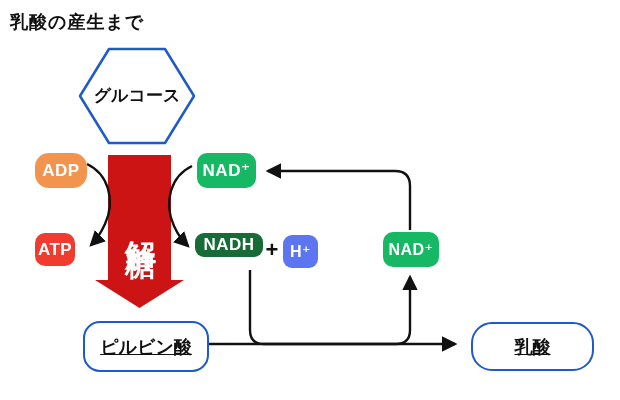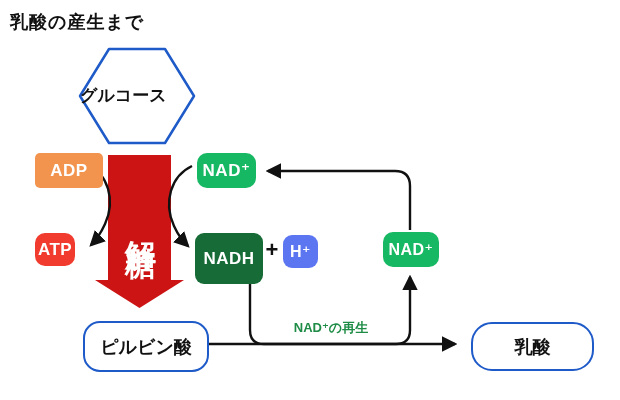--- a/index.html
+++ b/index.html
@@ -3,33 +3,33 @@
 <meta charset="utf-8">
 <style>
   html,body{margin:0;padding:0;background:#ffffff;}
   body{font-family:"Liberation Sans","DejaVu Sans",sans-serif;}
   #canvas{position:relative;width:620px;height:400px;background:#ffffff;overflow:hidden;}
   .abs{position:absolute;}
   #page-title{left:10px;top:10px;font-size:18px;font-weight:bold;color:#111;letter-spacing:1px;}
   #diagram-svg{left:0;top:0;width:620px;height:400px;}
   .badge{position:absolute;display:flex;align-items:center;justify-content:center;
          color:#fff;font-weight:bold;font-size:17px;letter-spacing:0.5px;}
-  #adp-badge{left:35px;top:153px;width:68px;height:35px;background:#F2934E;border-radius:5px;}
+  #adp-badge{left:35px;top:153px;width:52px;height:35px;background:#F2934E;border-radius:14px;}
   #atp-badge{left:35px;top:233px;width:40px;height:33px;background:#F13B2E;border-radius:10px;}
   #nad-left-badge{left:197px;top:153px;width:59px;height:35px;background:#16B863;border-radius:10px;}
-  #nadh-badge{left:195px;top:233px;width:68px;height:51px;background:#166B36;border-radius:9px;}
+  #nadh-badge{left:195px;top:233px;width:68px;height:24px;background:#166B36;border-radius:9px;}
   #hplus-badge{left:283px;top:235px;width:35px;height:33px;background:#5C76F2;border-radius:9px;font-size:16px;}
   #nad-right-badge{left:383px;top:232px;width:56px;height:35px;background:#16B863;border-radius:10px;font-size:16px;}
   #plus-sign{left:262px;top:236px;width:20px;height:28px;display:flex;align-items:center;justify-content:center;
              font-size:22px;font-weight:bold;color:#111;}
   .node-box{position:absolute;display:flex;align-items:center;justify-content:center;
-            background:#fff;border:2.5px solid #1E5AC8;color:#111;font-weight:bold;font-size:18px;}
+            background:#fff;border:2.5px solid #1E5AC8;color:#111;font-weight:bold;font-size:18px;text-decoration:underline;}
   #pyruvate-box{left:83px;top:321px;width:122px;height:47px;border-radius:17px;}
   #lactate-box{left:471px;top:322px;width:119px;height:45px;border-radius:21px;}
-  #glucose-label{left:80px;top:84px;width:114px;font-size:17px;font-weight:bold;color:#111;}
+  #glucose-label{left:80px;top:84px;width:114px;text-align:center;font-size:17px;font-weight:bold;color:#111;}
   #glycolysis-label{left:122px;top:167px;width:36px;height:110px;color:#fff;font-weight:bold;font-size:31px;
                     writing-mode:vertical-rl;text-orientation:upright;display:flex;align-items:center;justify-content:center;
                     letter-spacing:6px;}
   #nad-regeneration-label{left:270px;top:319px;width:122px;text-align:center;
                           color:#1E8C46;font-weight:bold;font-size:13px;}
   #anaerobic-label{left:245px;top:351px;width:165px;text-align:center;color:#111;font-weight:bold;font-size:17px;}
 </style>
 </head>
 <body>
 
@@ -67,15 +67,14 @@
   <div class="badge" id="atp-badge">ATP</div>
   <div class="badge" id="nad-left-badge">NAD⁺</div>
   <div class="badge" id="nadh-badge">NADH</div>
   <div class="abs" id="plus-sign">+</div>
   <div class="badge" id="hplus-badge">H⁺</div>
   <div class="badge" id="nad-right-badge">NAD⁺</div>
 
   <div class="node-box" id="pyruvate-box">ピルビン酸</div>
   <div class="node-box" id="lactate-box">乳酸</div>
 
-  <div class="abs" id="nad-regeneration-label">NAD⁺の再生</div>
 
 </div>
 
 </body></html>

